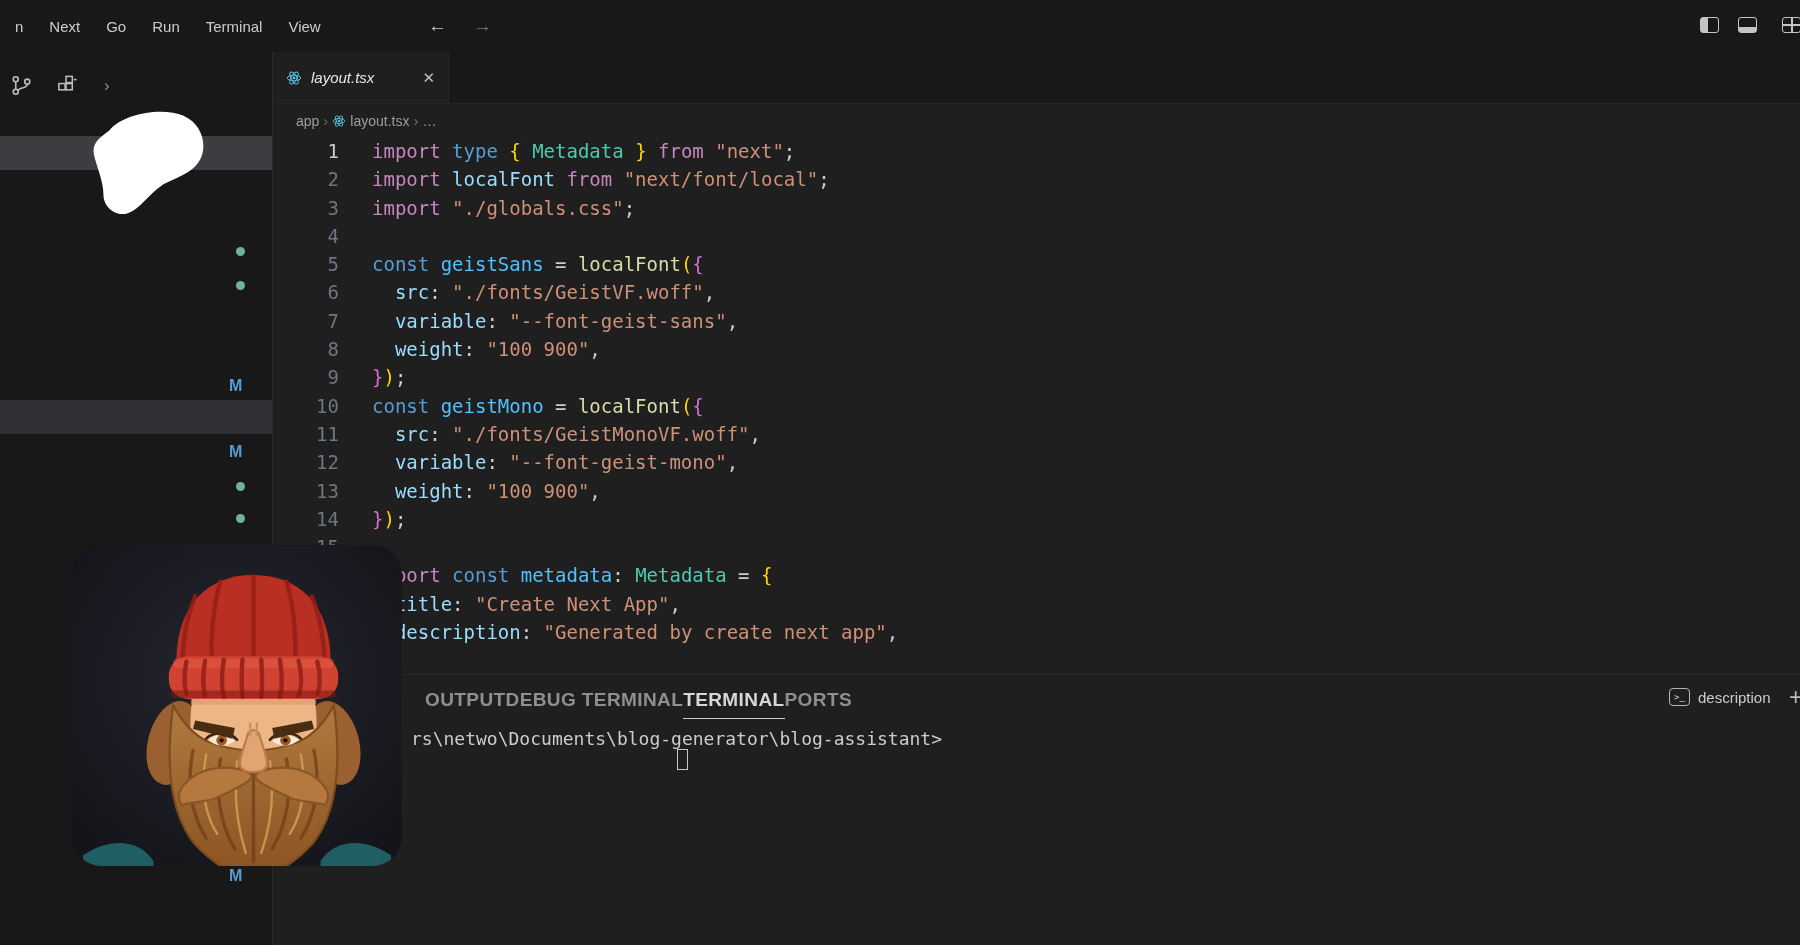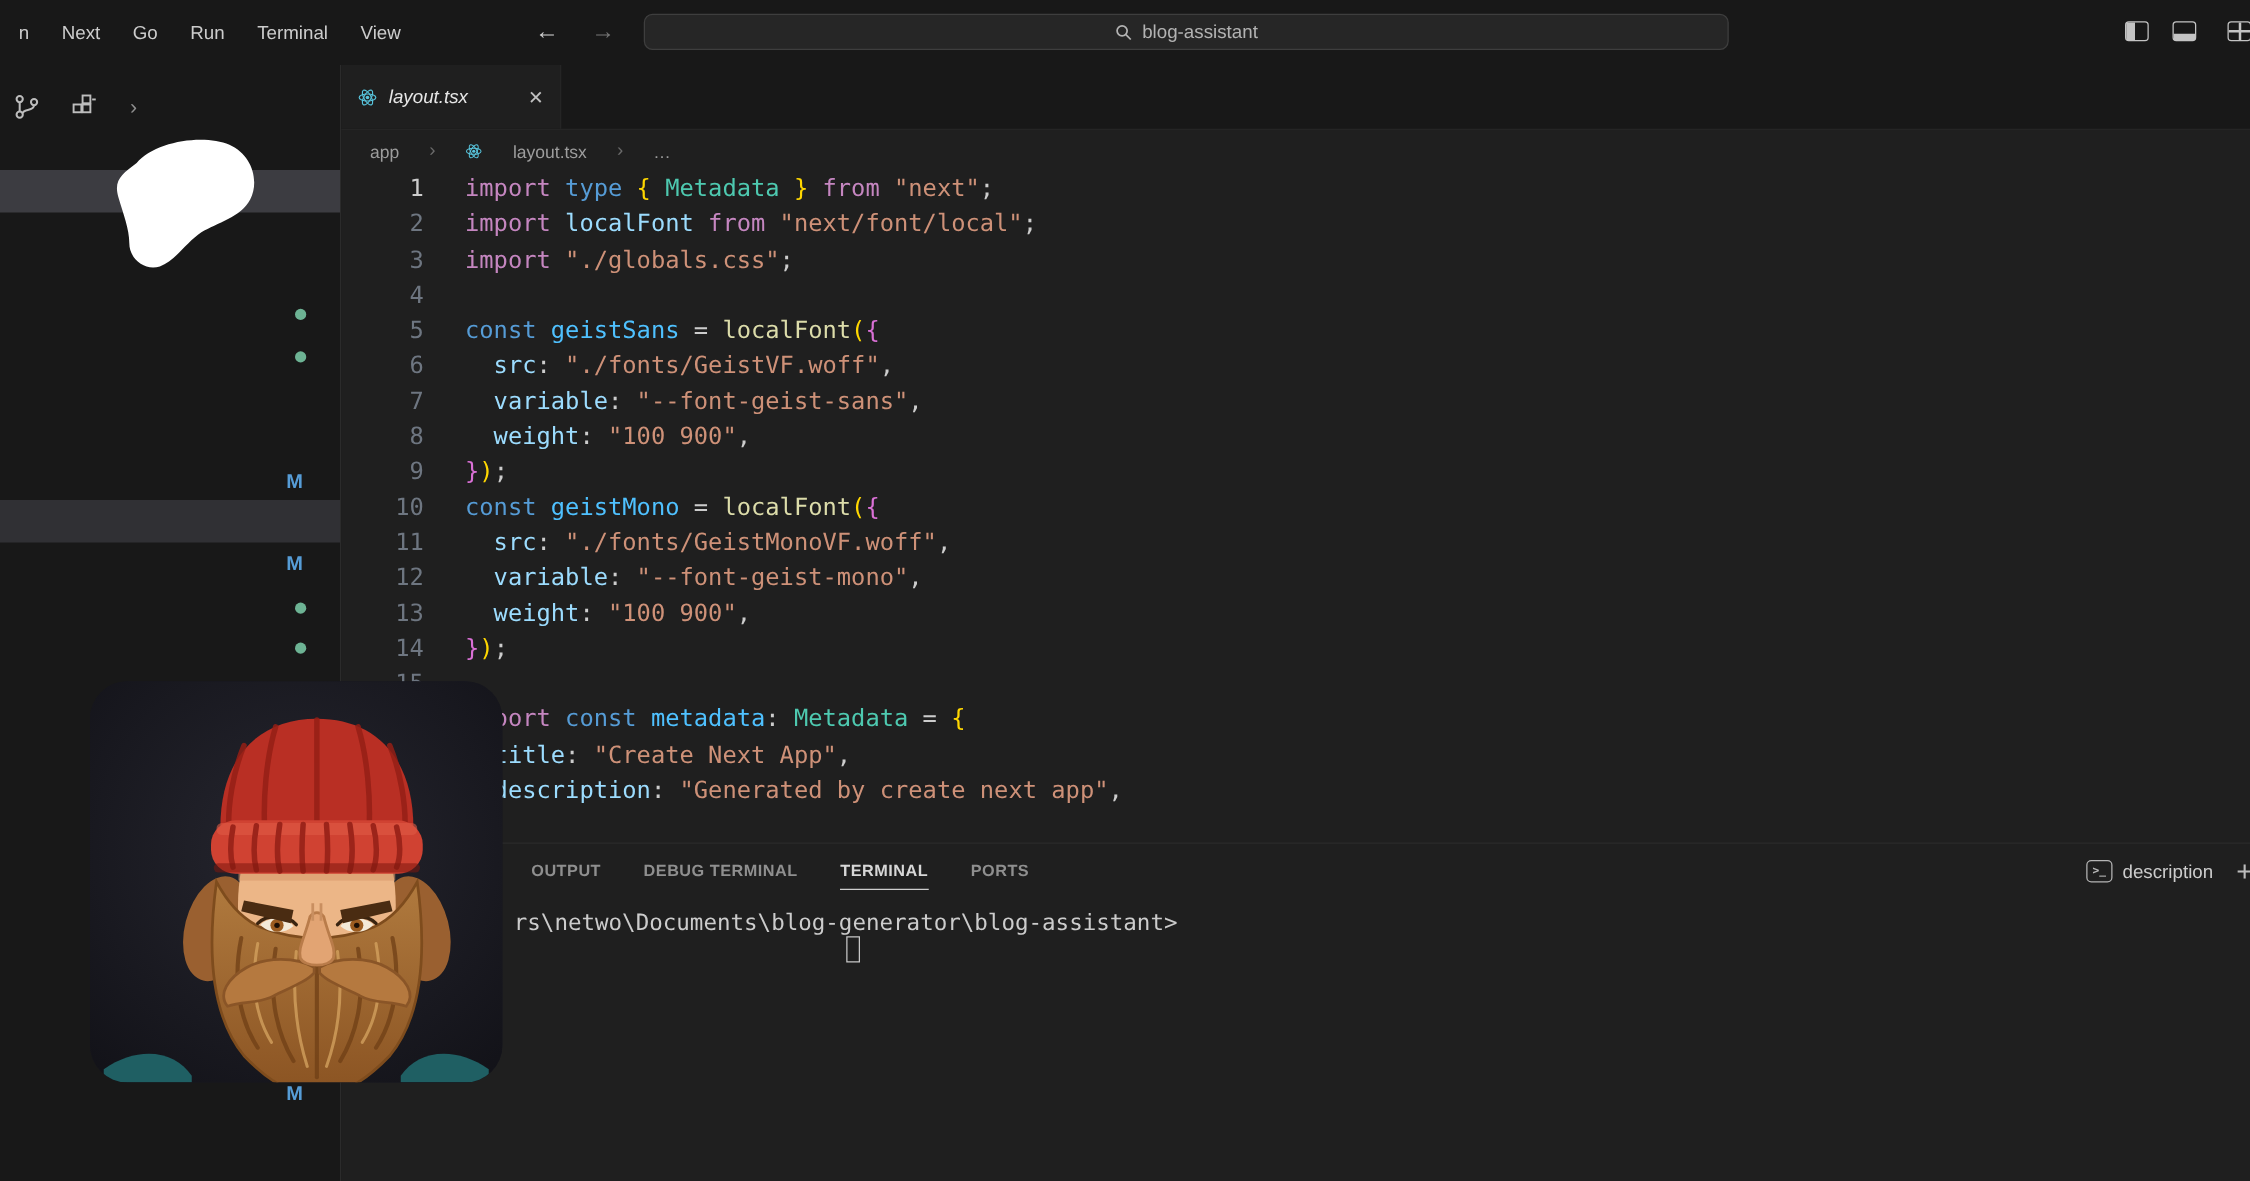--- a/index.html
+++ b/index.html
@@ -38,33 +38,33 @@
   .marker.dot{left:236px;width:9px;height:9px;border-radius:50%;}
   .marker.M{left:229px;font-size:16px;font-weight:600;line-height:1;margin-top:-4px;}
 
   
   .editor{position:absolute;top:52px;left:273px;right:0;bottom:271px;background:#1f1f1f;}
   .tabbar{position:absolute;top:0;left:0;right:0;height:51px;background:#181818;border-bottom:1px solid #252525;}
   .tab{position:absolute;left:0;top:0;width:176px;height:51px;background:#1f1f1f;display:flex;align-items:center;
        padding:0 13px;gap:9px;box-sizing:border-box;border-right:1px solid #252525;}
   .tab-label{font-style:italic;font-size:15px;color:#e6e6e6;}
   .tab-close{margin-left:auto;color:#c0c0c0;font-size:15px;}
-  .breadcrumb{position:absolute;top:52px;left:0;height:33px;display:flex;align-items:center;padding-left:23px;gap:24px;
+  .breadcrumb{position:absolute;top:52px;left:0;height:33px;display:flex;align-items:center;padding-left:23px;gap:4px;
               font-size:14px;color:#9d9d9d;}
   .crumb-sep{color:#6a6a6a;font-size:15px;}
   #code-lines{position:absolute;top:85px;left:0;right:0;font-family:"DejaVu Sans Mono",monospace;
               font-size:19px;line-height:28.3px;white-space:pre;}
   .code-line{display:flex;}
   .ln{width:66px;text-align:right;color:#6e7681;flex:none;user-select:none;}
   .ln.active{color:#cccccc;}
   .lc{margin-left:33px;}
 
   
   .panel{position:absolute;left:273px;right:0;top:674px;bottom:0;background:#1f1f1f;border-top:1px solid #2b2b2b;}
-  .panel-tabs{position:absolute;left:152px;top:14px;display:flex;gap:34px;font-size:13px;font-weight:700;letter-spacing:.4px;justify-content:center;}
+  .panel-tabs{position:absolute;left:152px;top:14px;display:flex;font-size:19px;font-weight:700;letter-spacing:.4px;justify-content:center;}
   .panel-tab{color:#8f8f8f;padding-bottom:7px;cursor:default;}
   .panel-tab.active{color:#d7d7d7;border-bottom:1.5px solid #cccccc;}
   .shell-indicator{position:absolute;left:1396px;top:13px;display:flex;align-items:center;gap:8px;color:#cccccc;font-size:15px;}
   .ps-icon{width:21px;height:18px;border:1.2px solid #b5b5b5;border-radius:4px;box-sizing:border-box;
            font-family:"DejaVu Sans Mono",monospace;font-size:9px;font-weight:700;color:#b5b5b5;
            display:flex;align-items:center;justify-content:center;}
   .plus-btn{position:absolute;left:1516px;top:9px;font-size:23px;color:#bbbbbb;}
   .terminal-line{position:absolute;left:138px;top:53px;font-family:"DejaVu Sans Mono",monospace;font-size:18px;
                  color:#cccccc;display:flex;align-items:center;white-space:pre;flex-direction:column;}
   .term-cursor{display:inline-block;width:11px;height:21px;border:1.2px solid #c8c8c8;margin-left:12px;box-sizing:border-box;}
@@ -83,27 +83,20 @@
       <span class="menu-item">n</span>
       <span class="menu-item">Next</span>
       <span class="menu-item">Go</span>
       <span class="menu-item">Run</span>
       <span class="menu-item">Terminal</span>
       <span class="menu-item">View</span>
     </div>
   <div class="nav-arrows">
     <span class="arrow-back">←</span>
     <span class="arrow-fwd">→</span>
-  </div>
-  <div class="command-center">
-    <svg width="14" height="14" viewBox="0 0 16 16">
-      <circle cx="6.5" cy="6.5" r="4.6" fill="none" stroke="#b3b3b3" stroke-width="1.6"></circle>
-      <line x1="10" y1="10" x2="14.4" y2="14.4" stroke="#b3b3b3" stroke-width="1.6"></line>
-    </svg>
-    <span>blog-assistant</span>
   </div>
   <span class="layout-icon" style="left:1700px">
       <span class="fill-left"></span>
     </span>
   <span class="layout-icon" style="left:1738px">
       <span class="fill-bottom"></span>
     </span>
   <span class="layout-icon" style="left:1782px">
       <span class="vline"></span>
       <span class="hline"></span>

